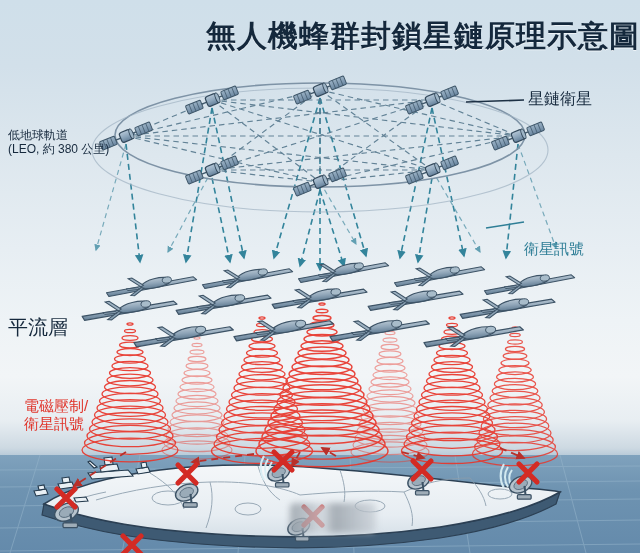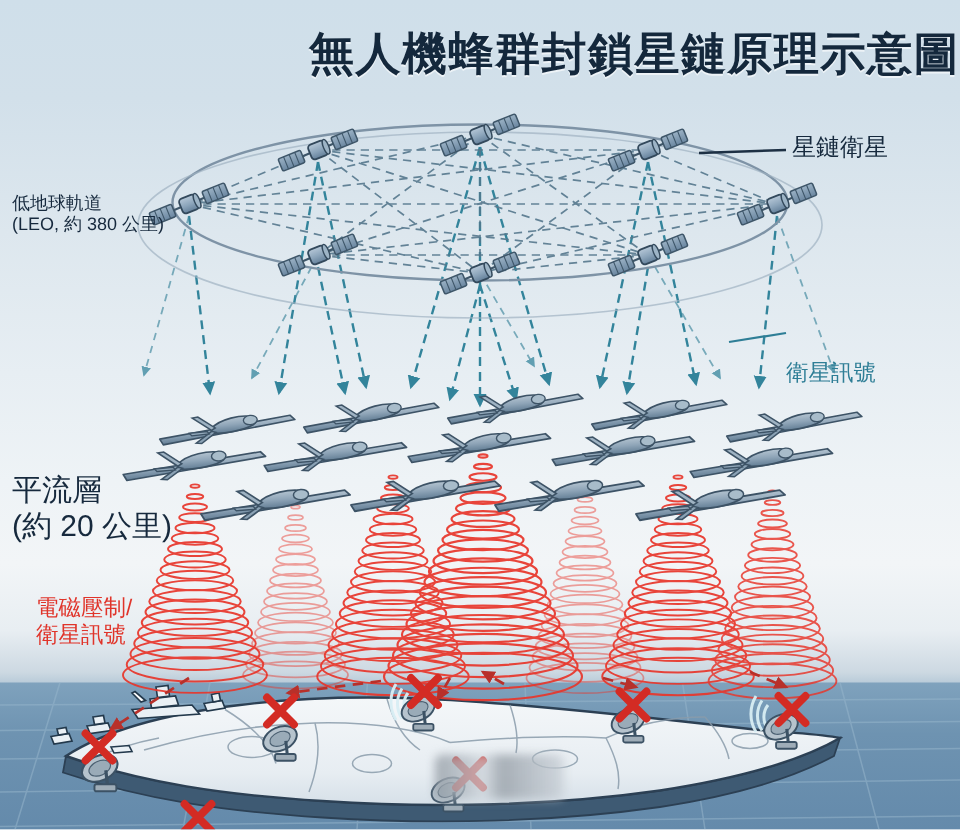--- a/index.html
+++ b/index.html
@@ -649,18 +649,18 @@
   </svg>
 
   <div class="title">無人機蜂群封鎖星鏈原理示意圖</div>
 
   <div class="lbl lbl-sat">星鏈衛星</div>
 
   <div class="lbl lbl-leo"><span>低地球軌道</span><br><span>(LEO, 約 380 公里)</span></div>
 
   <div class="lbl lbl-signal">衛星訊號</div>
 
-  <div class="lbl lbl-strato"><span>平流層</span><br><span>(約 20 公里)</span></div>
+  <div class="lbl lbl-strato"><span>平流層</span><br></div>
 
   <div class="lbl lbl-jam"><span>電磁壓制/</span><br><span>衛星訊號</span></div>
 
   <div class="censor"></div>
 </div>
 
 </body></html>

